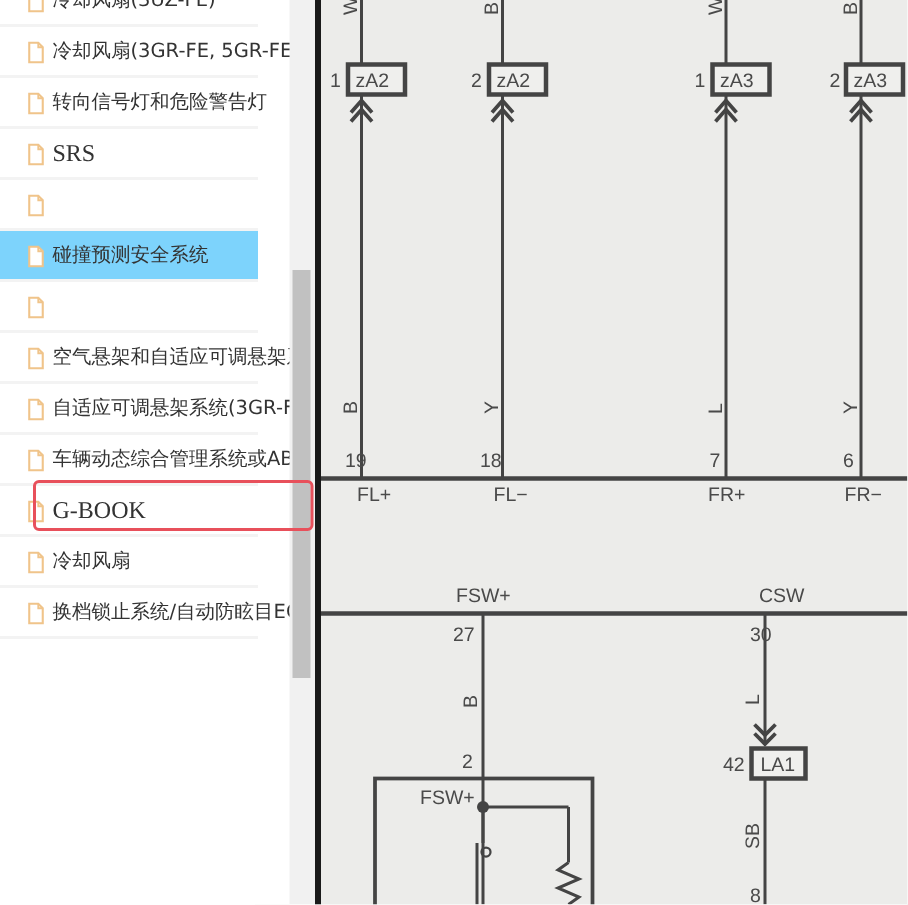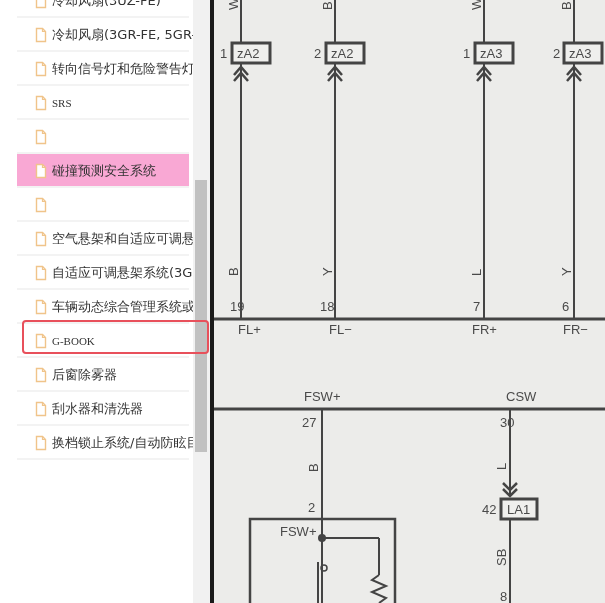--- a/index.html
+++ b/index.html
@@ -10,33 +10,33 @@
     position: absolute; left: 0; top: 0; width: 210px; height: 603px;
     background: #ffffff; overflow: hidden;
   }
   .sidebar-list { position: absolute; left: 0; top: -16px; width: 193px; }
   .sidebar-item {
     position: relative; height: 34px; width: 172px;
     display: flex; align-items: center;
     border-bottom: 2px solid #f3f3f3;
     cursor: pointer; white-space: nowrap;
   }
-  .sidebar-item.active { background: #f9a8d4; }
+  .sidebar-item.active { background: #7dd3fc; }
   .sidebar-item .doc-icon {
     position: absolute; left: 18px; top: 9px; width: 12px; height: 16px;
   }
   .sidebar-item .label {
     position: absolute; left: 35px; top: 8px;
     font-size: 13px; color: #333333; line-height: 18px;
     font-family: "DejaVu Sans", "Liberation Sans", sans-serif;
   }
   .sidebar-item .label.latin {
-    font-family: "Liberation Serif", "DejaVu Serif", serif; font-size: 11px;
-  }
-  .clip { position: absolute; left: 17px; top: 0; width: 226px; height: 603px; overflow: hidden; }
+    font-family: "Liberation Serif", "DejaVu Serif", serif; font-size: 16px;
+  }
+  .clip { position: absolute; left: 0; top: 0; width: 226px; height: 603px; overflow: hidden; }
 
   .scrollbar-track {
     position: absolute; left: 193px; top: 0; width: 17px; height: 603px; background: #f1f1f1;
   }
   .scrollbar-thumb {
     position: absolute; left: 2px; top: 180px; width: 12px; height: 272px; background: #c1c1c1;
   }
 
   .highlight-box {
     position: absolute; left: 22px; top: 320px; width: 187px; height: 34px;
@@ -133,28 +133,21 @@
             <path d="M1.5 1.5 H7.5 L10.5 4.5 V14.5 H1.5 Z" fill="#fff" stroke="#f0c48a" stroke-width="1.4"></path>
             <path d="M7.5 1.5 V4.5 H10.5" fill="none" stroke="#f0c48a" stroke-width="1.2"></path>
           </svg>
           <span class="label latin">G-BOOK</span>
         </div>
         <div class="sidebar-item">
           <svg class="doc-icon" viewBox="0 0 12 16">
             <path d="M1.5 1.5 H7.5 L10.5 4.5 V14.5 H1.5 Z" fill="#fff" stroke="#f0c48a" stroke-width="1.4"></path>
             <path d="M7.5 1.5 V4.5 H10.5" fill="none" stroke="#f0c48a" stroke-width="1.2"></path>
           </svg>
-          <span class="label">后窗除雾器</span>
-        </div>
-        <div class="sidebar-item">
-          <svg class="doc-icon" viewBox="0 0 12 16">
-            <path d="M1.5 1.5 H7.5 L10.5 4.5 V14.5 H1.5 Z" fill="#fff" stroke="#f0c48a" stroke-width="1.4"></path>
-            <path d="M7.5 1.5 V4.5 H10.5" fill="none" stroke="#f0c48a" stroke-width="1.2"></path>
-          </svg>
-          <span class="label">刮水器和清洗器</span>
+          <span class="label">冷却风扇</span>
         </div>
         <div class="sidebar-item">
           <svg class="doc-icon" viewBox="0 0 12 16">
             <path d="M1.5 1.5 H7.5 L10.5 4.5 V14.5 H1.5 Z" fill="#fff" stroke="#f0c48a" stroke-width="1.4"></path>
             <path d="M7.5 1.5 V4.5 H10.5" fill="none" stroke="#f0c48a" stroke-width="1.2"></path>
           </svg>
           <span class="label">换档锁止系统/自动防眩目EC镜</span>
         </div>
       </div>
   </div>

